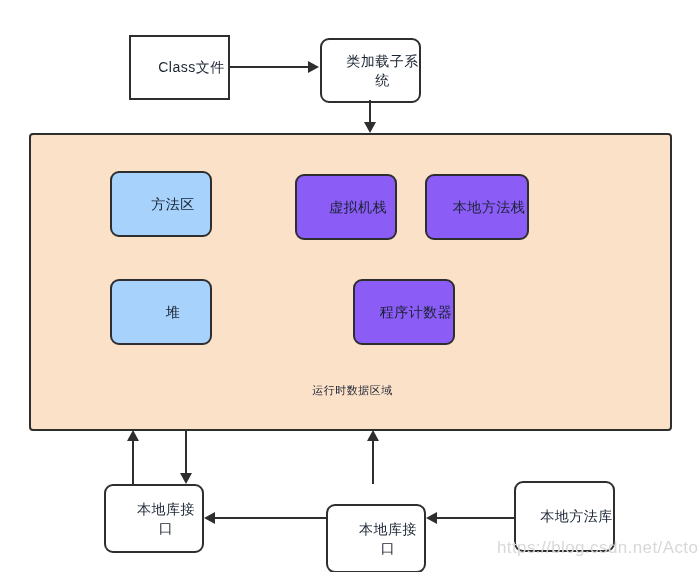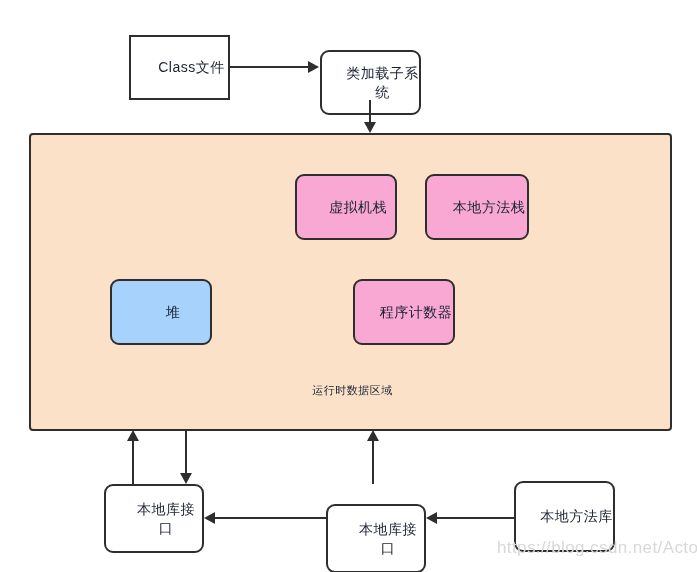--- a/index.html
+++ b/index.html
@@ -28,21 +28,21 @@
     color: #1a2332;
     font-size: 14px;
     line-height: 1.3;
     letter-spacing: 0.5px;
     background: #ffffff;
     padding-left: 24px;
   }
   .node.rounded { border-radius: 9px; }
   .node.sharp   { border-radius: 0; }
   .node.blue    { background: #a6d2fc; }
-  .node.yellow  { background: #f9a8d4; }
+  .node.yellow  { background: #8b5cf6; }
 
   #runtime-area {
     position: absolute;
     left: 29px;
     top: 133px;
     width: 643px;
     height: 298px;
     box-sizing: border-box;
     border: 2px solid #2e2e2e;
     border-radius: 4px;
@@ -105,34 +105,37 @@
 </style>
 </head>
 <body>
 
 <div id="canvas">
 
   <div class="node sharp" id="class-file" style="left:129px; top:35px; width:101px; height:65px;">
     <span>Class文件</span>
   </div>
 
-  <div class="node rounded" id="class-loader" style="left:320px; top:50px; width:101px; height:65px;">
+  <div class="node rounded" id="class-loader" style="left:320px; top:38px; width:101px; height:65px;">
     <span>类加载子系统</span>
   </div>
 
   <div class="conn h" style="left:230px; top:66px; width:78px;"></div>
   <div class="arrow right" style="left:308px; top:61px;"></div>
 
   <div class="conn v" style="left:369px; top:100px; height:22px;"></div>
   <div class="arrow down" style="left:364px; top:122px;"></div>
 
   <div id="runtime-area">
     <div id="runtime-area-label">运行时数据区域</div>
   </div>
 
+  <div class="node rounded blue" style="left:110px; top:171px; width:102px; height:66px;">
+    <span>方法区</span>
+  </div>
 
   <div class="node rounded yellow" style="left:295px; top:174px; width:102px; height:66px;">
     <span>虚拟机栈</span>
   </div>
 
   <div class="node rounded yellow" style="left:425px; top:174px; width:104px; height:66px;">
     <span>本地方法栈</span>
   </div>
 
   <div class="node rounded blue" style="left:110px; top:279px; width:102px; height:66px;">

